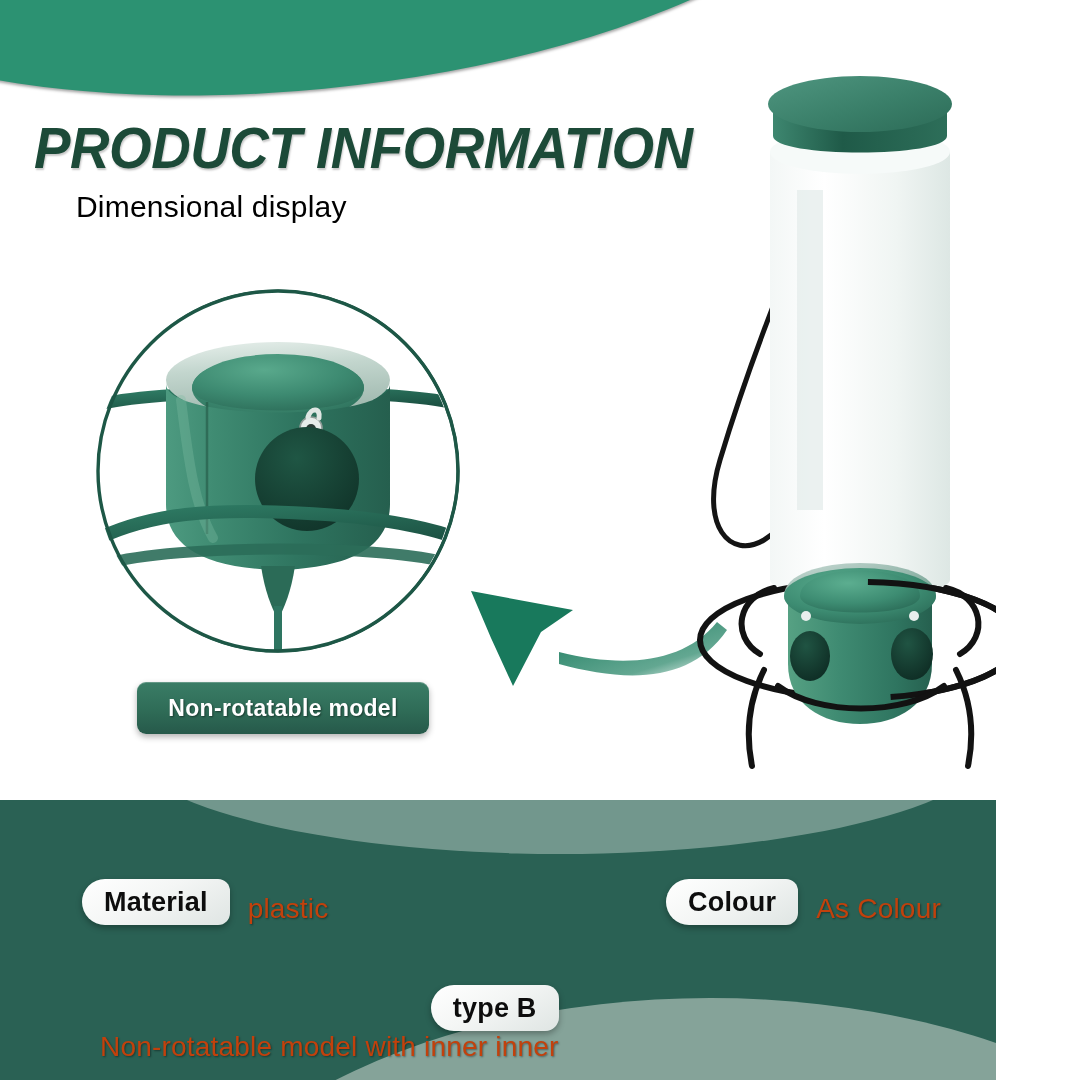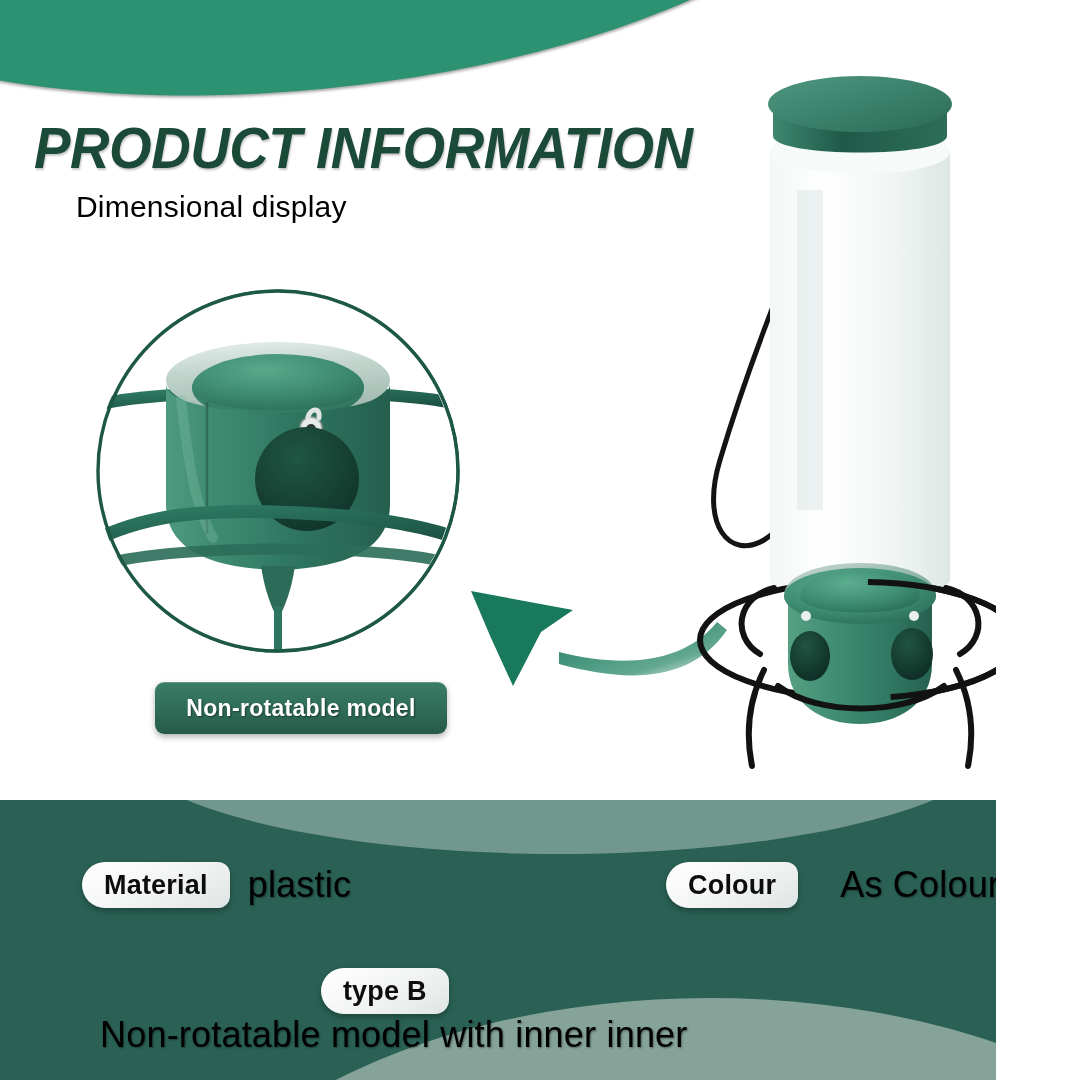--- a/index.html
+++ b/index.html
@@ -43,21 +43,21 @@
   }
 
   
   .inset{
     position:absolute;left:95px;top:276px;width:366px;height:390px;
   }
   .inset svg{display:block;width:100%;height:100%;overflow:visible;}
 
   
   .caption-badge{
-    position:absolute;left:155px;top:682px;
+    position:absolute;left:137px;top:682px;
     width:292px;height:52px;
     border-radius:9px;
     background:linear-gradient(180deg,#3a7d66 0%,#2f6c57 55%,#26594a 100%);
     box-shadow:0 3px 6px rgba(0,0,0,.3), inset 0 1px 0 rgba(255,255,255,.22);
     display:flex;align-items:center;justify-content:center;
   }
   .caption-badge span{
     color:#fff;font-size:23px;font-weight:bold;letter-spacing:.3px;
     text-shadow:1px 1px 2px rgba(0,0,0,.45);
     white-space:nowrap;
@@ -83,40 +83,40 @@
     border-radius:50%;
     filter:blur(.4px);
   }
   .panel-arc-bottom{
     position:absolute;left:150px;top:198px;width:1120px;height:320px;
     background:#9fb6ad;opacity:.78;
     border-radius:50% 50% 0 0 / 100% 100% 0 0;
   }
   .spec-rows{position:absolute;inset:0;}
 
-  .spec-row{position:absolute;display:flex;align-items:center;}
+  .spec-row{position:absolute;display:flex;align-items:flex-end;margin-top:17px;}
   .row-material{left:82px;top:862px;}
-  .row-colour{left:666px;top:862px;gap:24px;}
+  .row-colour{left:666px;top:862px;}
   .row-type{left:82px;top:968px;flex-direction:column;}
 
   .pill{
     height:46px;
     padding:0 22px;
     display:flex;align-items:center;justify-content:center;
     background:linear-gradient(150deg,#ffffff 0%,#f4f6f5 45%,#dfe5e3 100%);
     border-radius:23px 12px 12px 23px;
     box-shadow:0 3px 6px rgba(0,0,0,.3);
     color:#0d0d0d;
     font-size:27px;font-weight:bold;letter-spacing:.2px;
     white-space:nowrap;
   }
   .pill.wide{border-radius:23px 14px 14px 23px;}
   .value{
     margin-left:18px;
-    color:#000000;font-size:36px;letter-spacing:.2px;
+    color:#c2410c;font-size:28px;letter-spacing:.2px;
     text-shadow:1px 1px 2px rgba(0,0,0,.4);
     white-space:nowrap;
   }
 </style>
 </head>
 <body>
 
 <div class="stage">
 
   <div class="top-swoosh"></div>

